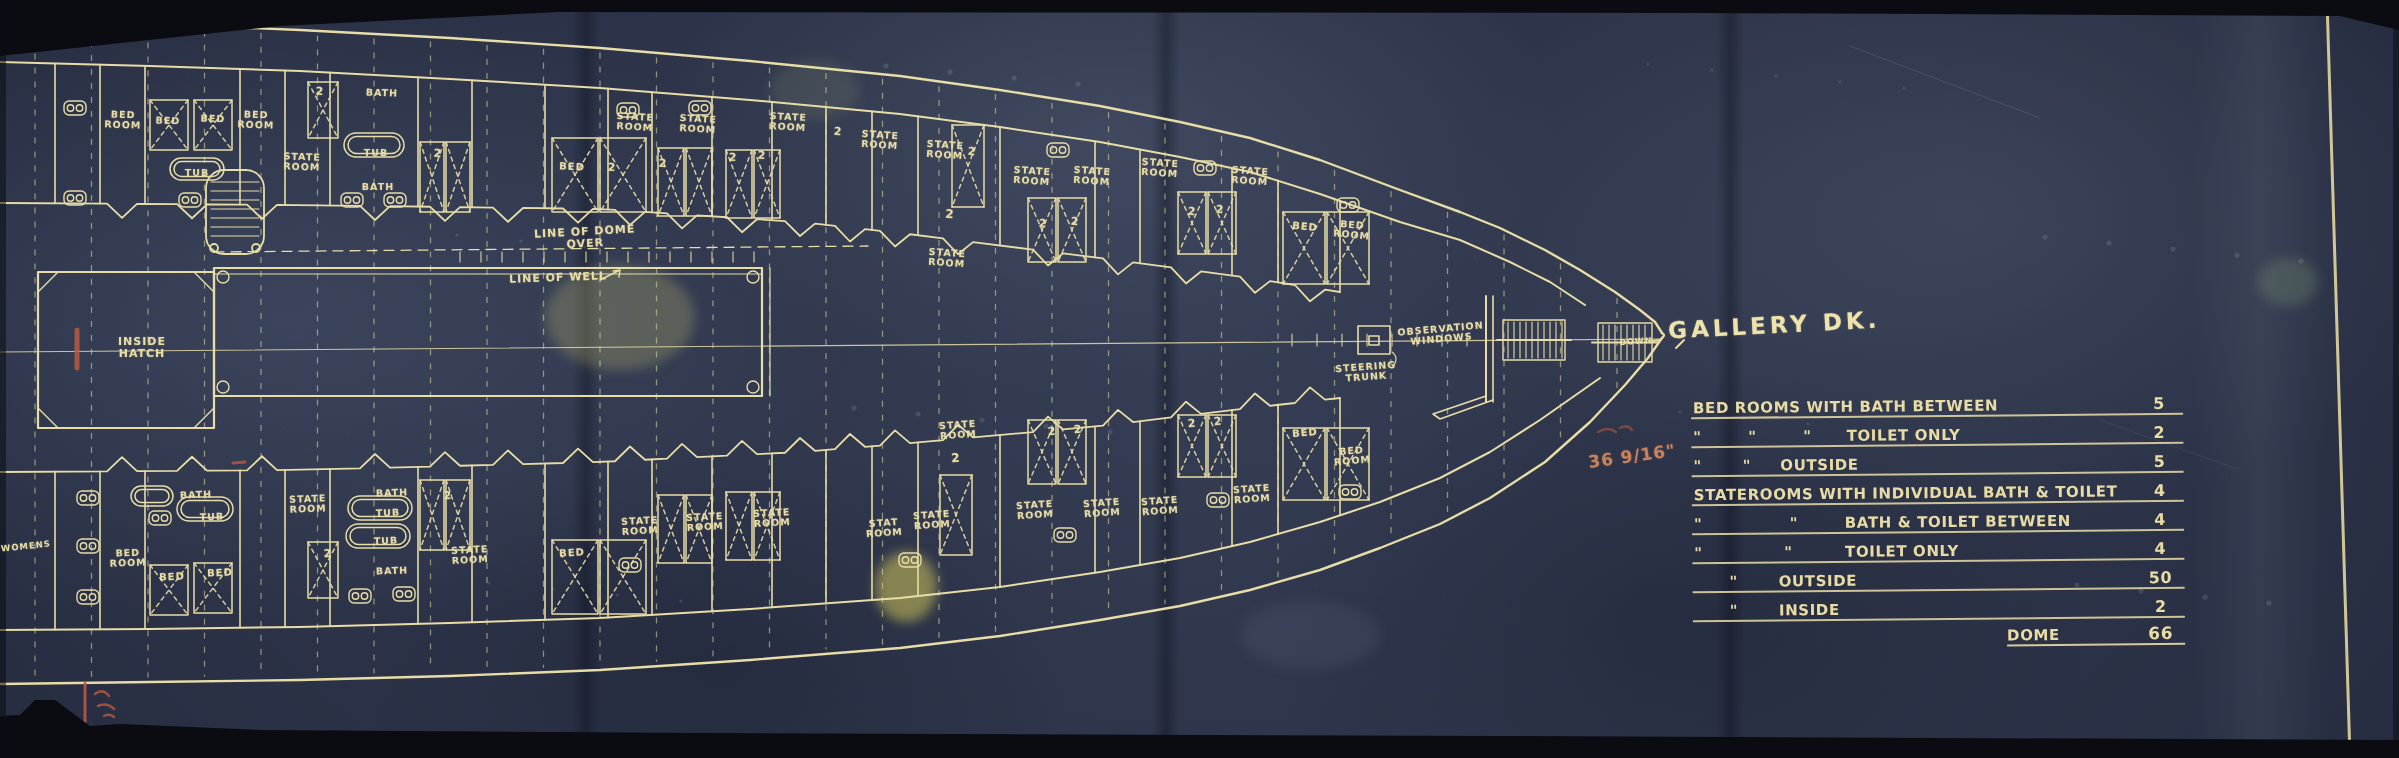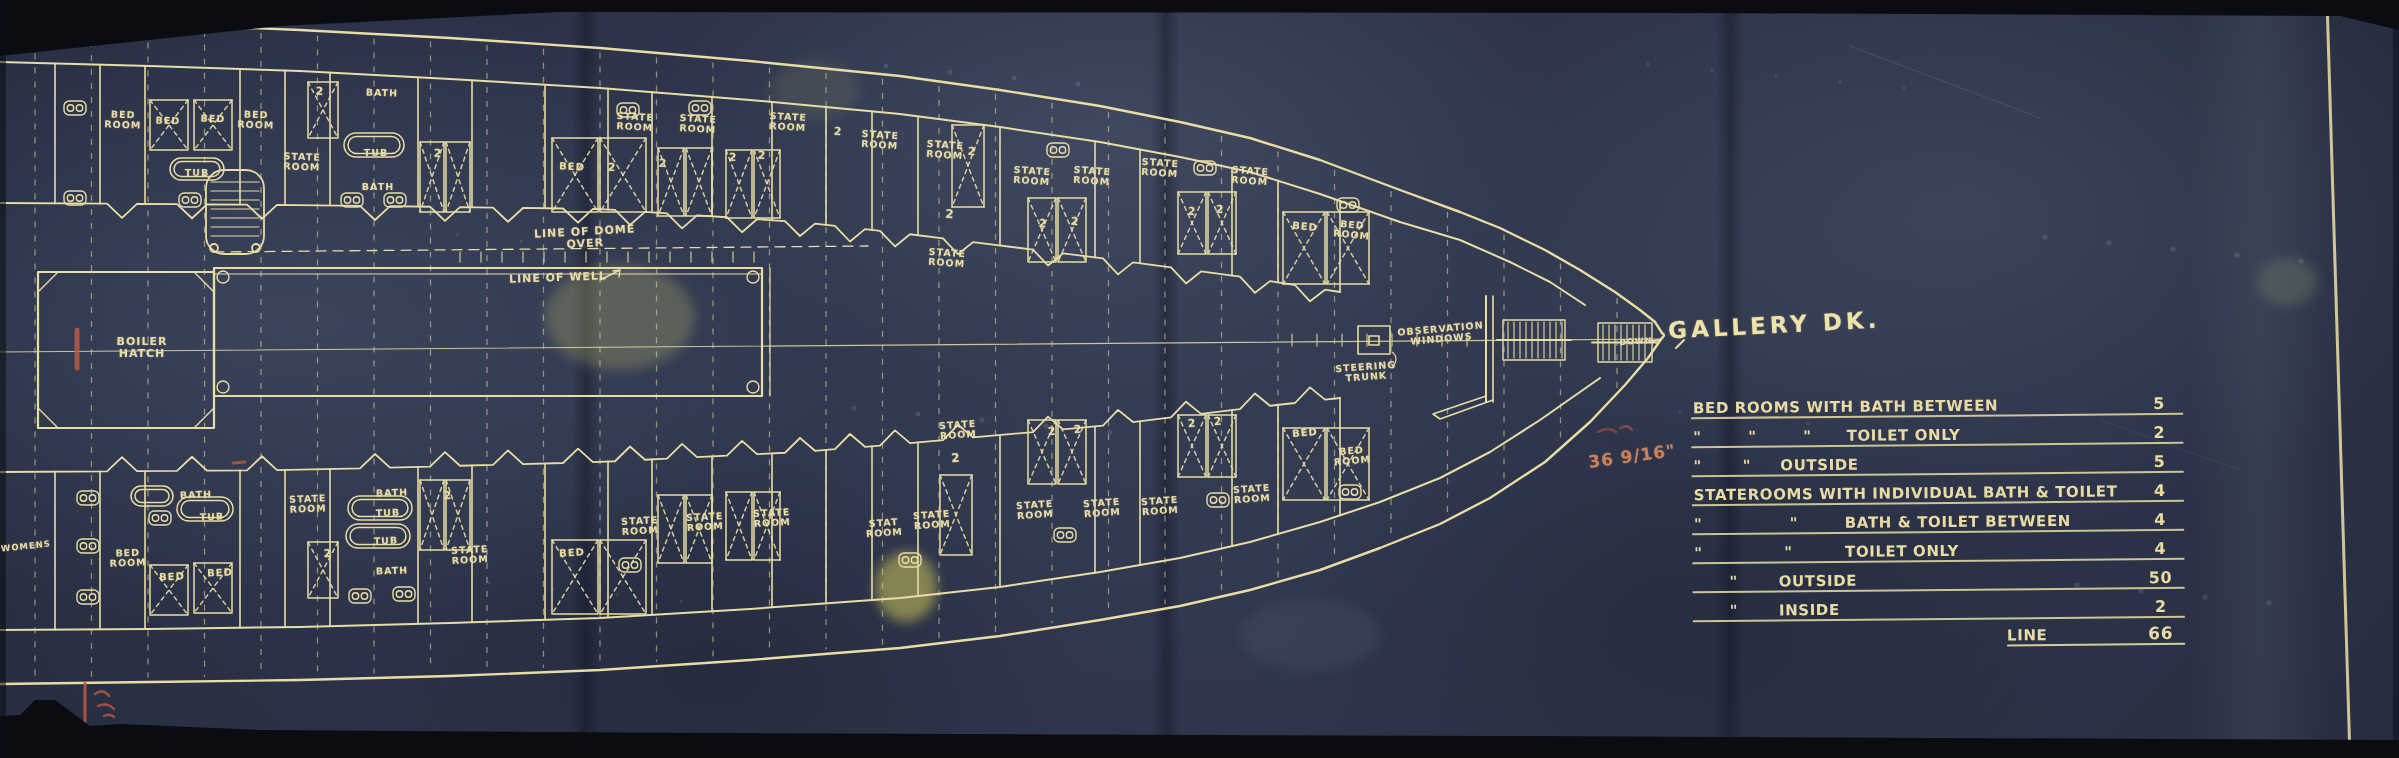--- a/index.html
+++ b/index.html
@@ -497,21 +497,21 @@
       <line x1="2327" y1="0" x2="2350" y2="758" stroke="#e3d79e" stroke-width="3" opacity="0.9"></line>
       <g fill="#0a0c12">
         <path d="M0 0 H2399 V30 L2340 16 L1700 13 L560 12 L280 26 L0 56 Z"></path>
         <path d="M0 758 H2399 V740 L1500 736 L700 733 L260 730 L120 724 L90 726 L55 700 L35 700 L20 715 L0 716 Z"></path>
         <rect x="0" y="0" width="6" height="758" opacity="0.55"></rect>
         <rect x="2393" y="0" width="6" height="758" opacity="0.5"></rect>
       </g>
     </svg>
 
   <div id="labels">
-      <span class="pl" style="left: 82px; top: 336px; width: 120px; font-size: 11px; transform: rotate(0deg);">BOILER
+      <span class="pl" style="left: 82px; top: 336px; width: 120px; font-size: 11px; transform: rotate(0deg);">INSIDE
 HATCH</span>
       <span class="pl" style="left: 525px; top: 226px; width: 120px; font-size: 11px; transform: rotate(-3deg);">LINE OF DOME OVER</span>
       <span class="pl" style="left: 498px; top: 272px; width: 120px; font-size: 11px; transform: rotate(-2deg);">LINE OF WELL</span>
       <span class="pl" style="left: 1306px; top: 362px; width: 120px; font-size: 9.5px; transform: rotate(-4deg);">STEERING
 TRUNK</span>
       <span class="pl" style="left: 1381px; top: 324px; width: 120px; font-size: 9.5px; transform: rotate(-5deg);">OBSERVATION
 WINDOWS</span>
       <span class="pl" style="left: 1576px; top: 338px; width: 120px; font-size: 8px; transform: rotate(-4deg);">DOWN</span>
       <span class="pl" style="left: -34px; top: 542px; width: 120px; font-size: 8.5px; transform: rotate(-6deg);">WOMENS</span>
       <span class="pl" style="left: 63px; top: 110px; width: 120px; font-size: 9.5px; transform: rotate(2deg);">BED
@@ -617,19 +617,19 @@
         <div class="trow"><span class="lbl">BED ROOMS WITH BATH BETWEEN</span><span class="val">5</span></div>
         <div class="trow"><span class="lbl">"        "        "      TOILET ONLY</span><span class="val">2</span></div>
         <div class="trow"><span class="lbl">"       "     OUTSIDE</span><span class="val">5</span></div>
         <div class="trow"><span class="lbl">STATEROOMS WITH INDIVIDUAL BATH &amp; TOILET</span><span class="val">4</span></div>
         <div class="trow"><span class="lbl">"               "        BATH &amp; TOILET BETWEEN</span><span class="val">4</span></div>
         <div class="trow"><span class="lbl">"              "         TOILET ONLY</span><span class="val">4</span></div>
         <div class="trow"><span class="lbl">      "       OUTSIDE</span><span class="val">50</span></div>
         <div class="trow"><span class="lbl">      "       INSIDE</span><span class="val">2</span></div>
       </div>
     <div class="total">
-      <span class="lbl">LINE</span>
+      <span class="lbl">DOME</span>
       <span class="val">66</span>
     </div>
   </div>
 
   <div class="rednote" style="left:1588px;top:446px">36 9/16"</div>
 </div>
 
 </body></html>

